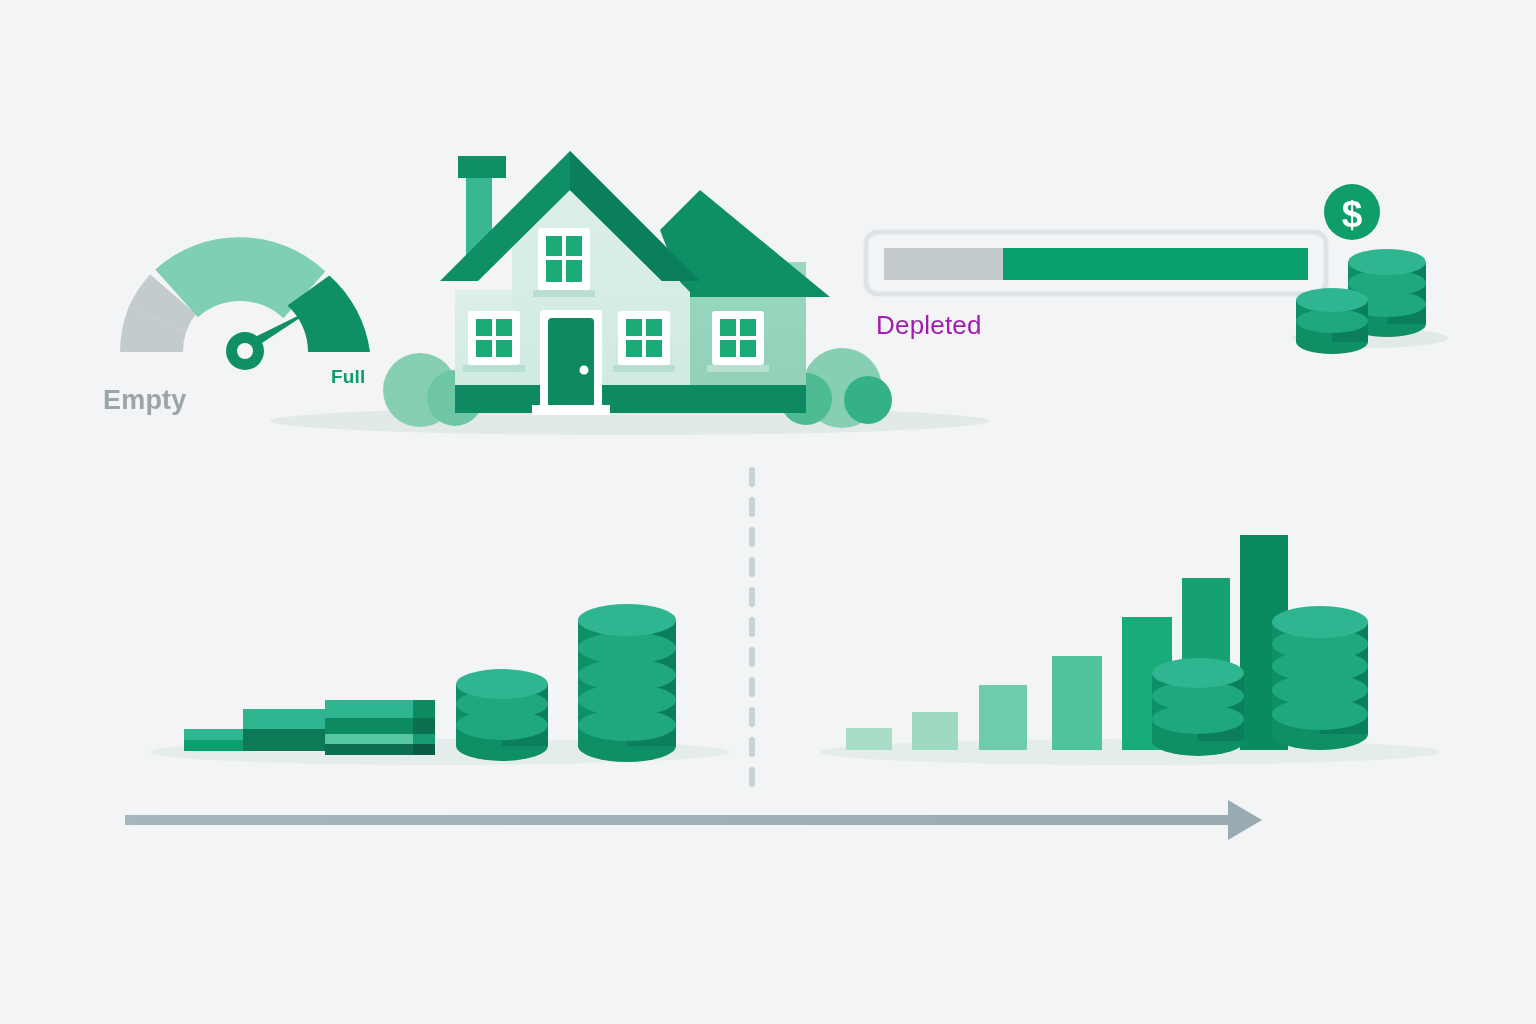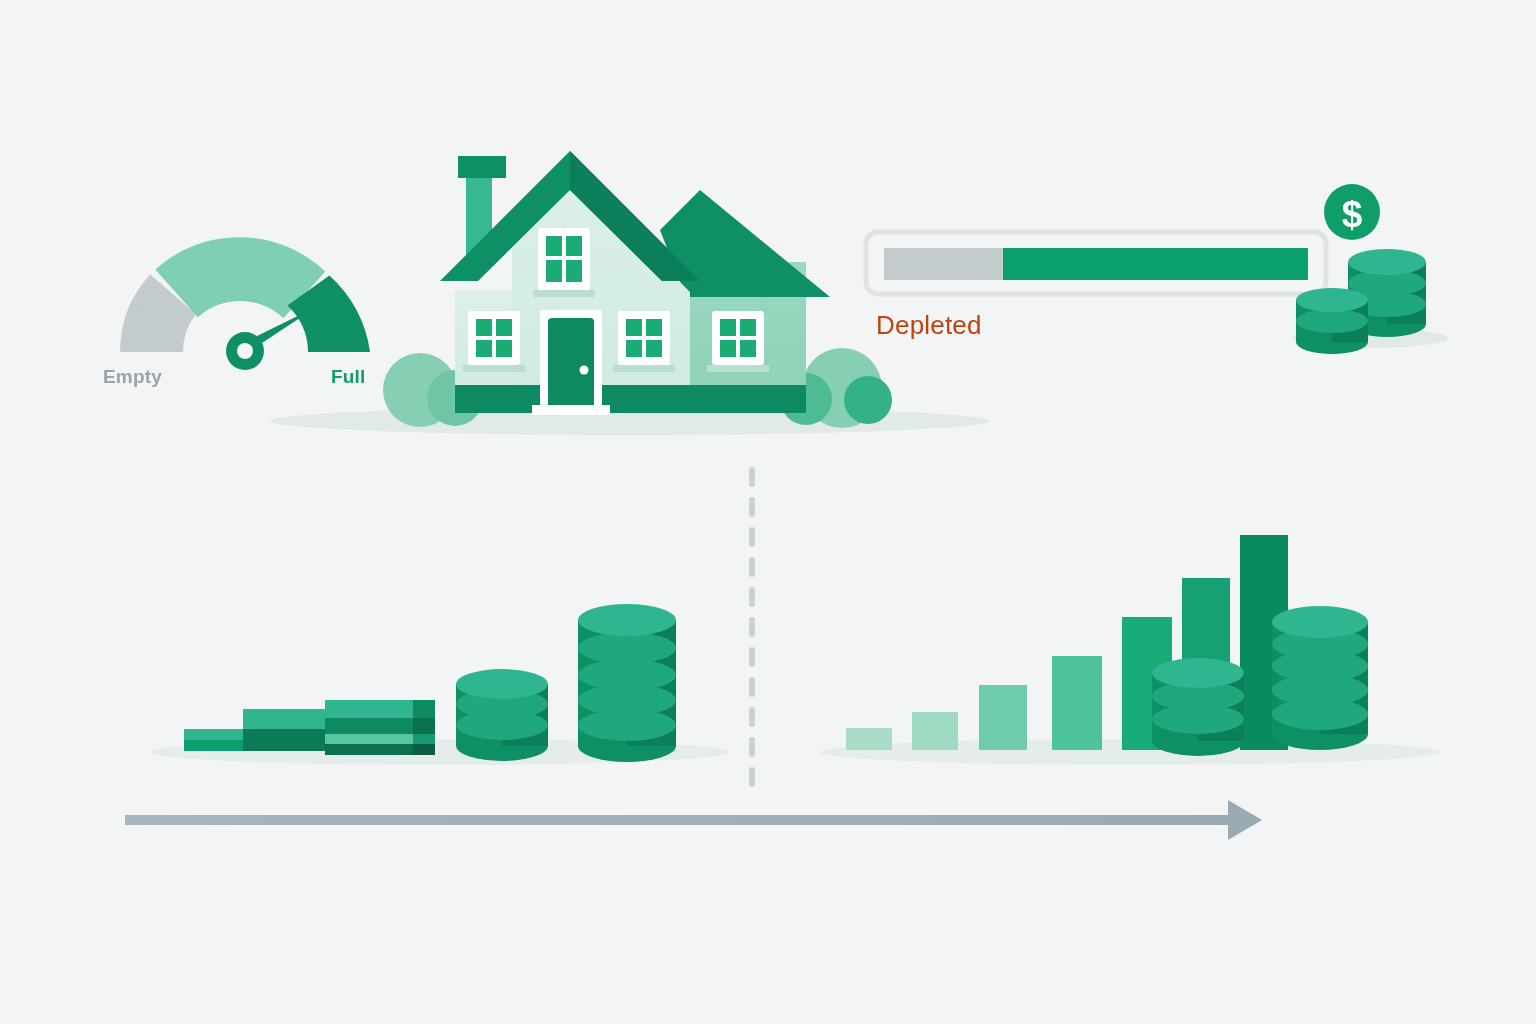--- a/index.html
+++ b/index.html
@@ -5,23 +5,23 @@
   html,body{margin:0;padding:0;}
   body{
     width:1536px;height:1024px;
     background:#f2f4f6;
     font-family:"Liberation Sans","DejaVu Sans",sans-serif;
     overflow:hidden;
   }
   #stage{position:relative;width:1536px;height:1024px;}
   #stage svg{position:absolute;top:0;left:0;}
   .lbl{position:absolute;white-space:nowrap;}
-  .lbl-empty{left:103px;top:366px;font-size:19px;font-weight:700;color:#9aa4a9;letter-spacing:.2px;}
+  .lbl-empty{left:103px;top:385px;font-size:27px;font-weight:700;color:#9aa4a9;letter-spacing:.2px;}
   .lbl-full{left:331px;top:366px;font-size:19px;font-weight:700;color:#0f9d69;letter-spacing:.2px;}
-  .lbl-depleted{left:876px;top:310px;font-size:26px;font-weight:400;color:#c2410c;letter-spacing:.2px;}
+  .lbl-depleted{left:876px;top:310px;font-size:26px;font-weight:400;color:#a21caf;letter-spacing:.2px;}
 </style>
 </head>
 <body>
 
 <div id="stage">
 
   <svg width="1536" height="1024" viewBox="0 0 1536 1024">
     <defs>
       <linearGradient id="gWallL" x1="0" y1="0" x2="0" y2="1">
         <stop offset="0" stop-color="#dcf0e8"></stop>

